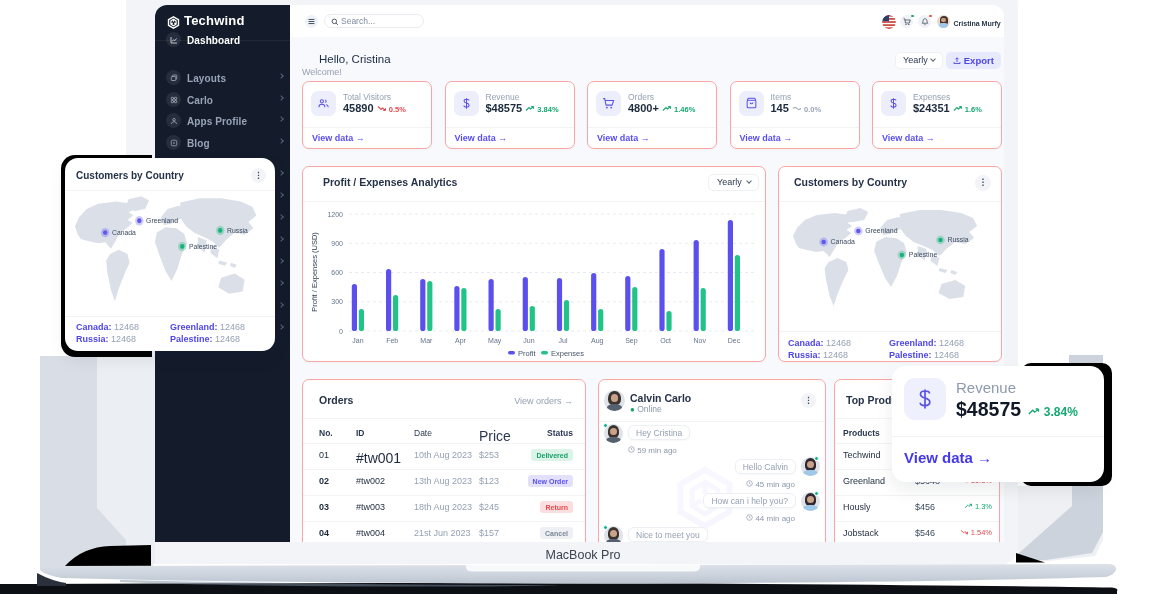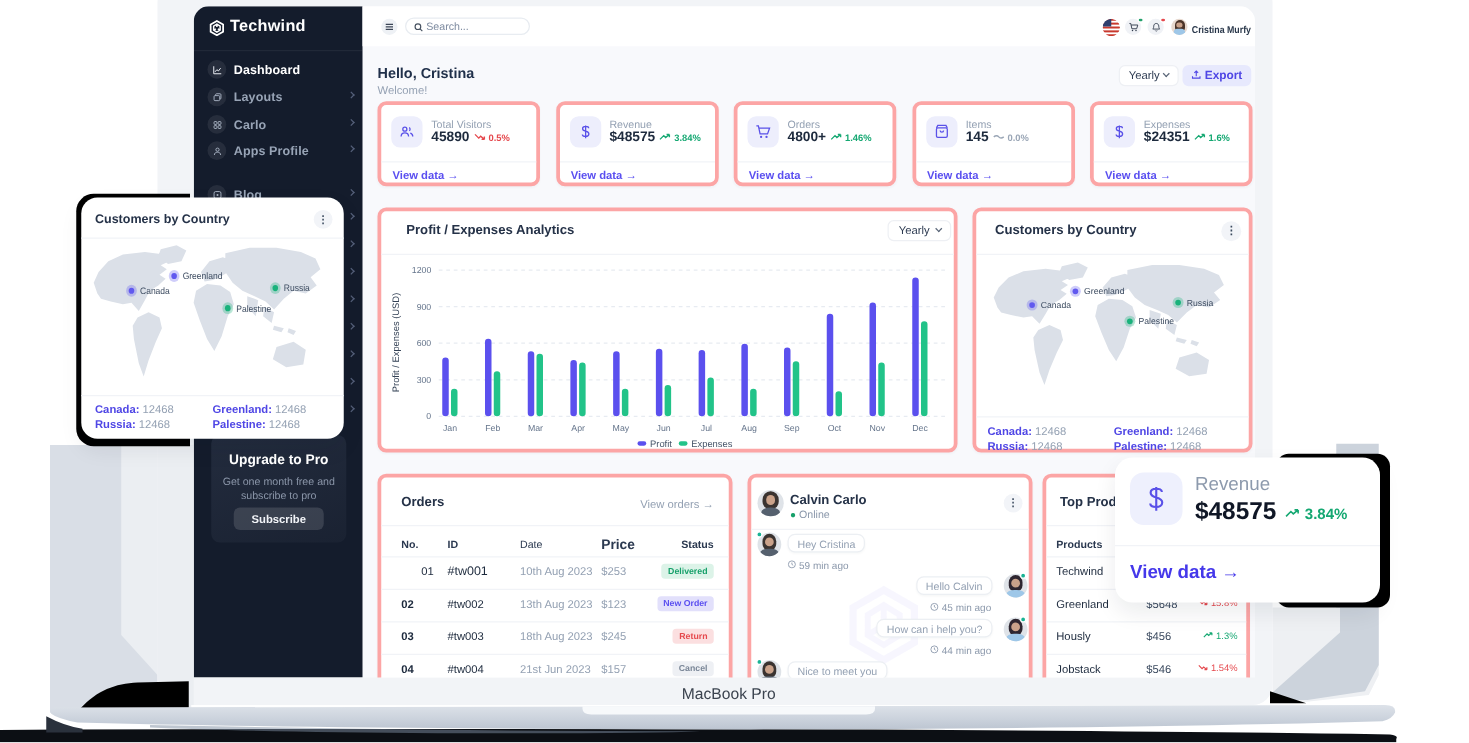--- a/index.html
+++ b/index.html
@@ -21,21 +21,21 @@
 #upgrade h4{color:#fff;font-size:11px;margin-top:14px}
 #upgrade p{color:#8b96a9;font-size:8.5px;line-height:11px;margin-top:6px}
 #subbtn{position:absolute;left:18px;top:58px;width:72px;height:18px;background:rgba(255,255,255,.13);border-radius:5px;color:#f2f4f8;font-size:9px;font-weight:bold;line-height:18px;text-align:center}
 
 #topbar{left:135px;top:0;width:714px;height:32px;background:#fff}
 #burger{left:150px;top:10px;width:13px;height:13px;border-radius:50%;background:#eef1f5;display:flex;align-items:center;justify-content:center}
 #searchbox{left:169px;top:9px;width:100px;height:14px;border:1px solid #e8ecf1;border-radius:8px;background:#fff;font-size:8.5px;color:#7e8ba0;line-height:12px;padding-left:16px}
 .cico{border-radius:50%}
 #uname{font-size:8px;color:#283649;font-weight:bold}
 
-.card{position:absolute;background:#fff;border:3px solid #fca5a5;border-radius:7px;box-shadow:0 1px 2px rgba(30,41,59,.03)}
+.card{position:absolute;background:#fff;border:1px solid #fca5a5;border-radius:7px;box-shadow:0 1px 2px rgba(30,41,59,.03)}
 .ctitle{font-size:10.5px;font-weight:bold;color:#253248}
 .divh{position:absolute;left:0;width:100%;height:1px;background:#f1f3f7}
 .grey{color:#94a1b3}
 .ind{color:#4f46e5}
 .vd{font-size:9px;font-weight:bold;color:#5a4ff0}
 </style>
 </head>
 <body>
 <div id="stage">
 
@@ -73,21 +73,21 @@
 <div id="screenshot" class="abs">
 
   <div id="sidebar" class="abs">
     <div class="logorow">
       <svg class="abs" style="left:12px;top:11px" width="13" height="13" viewBox="0 0 24 24">
         <path d="M12 1.5 21.2 6.8 V17.2 L12 22.5 2.8 17.2 V6.8 Z" fill="none" stroke="#fff" stroke-width="2.6"></path>
         <path d="M12 6 16.8 9 V15 L12 18 7.2 15 V9 Z M12 6 V10.5 M7.2 15 L10.5 13 M16.8 15 L13.5 13" fill="none" stroke="#fff" stroke-width="2.2"></path>
       </svg>
       <div class="abs" style="left:29px;top:8px;font-size:13px;font-weight:bold;color:#fff;letter-spacing:.2px">Techwind</div>
     </div>
-    <div class="navitem active" style="top:44px">
+    <div class="navitem active" style="top:28px">
           <span class="ic">
             <svg width="8" height="8" viewBox="0 0 16 16">
               <path d="M2 2 V14 H14 M4 11 L7 7.5 L9.5 9.5 L13 5" fill="none" stroke="#e8ecf2" stroke-width="1.6"></path>
             </svg>
           </span>
           <span class="lb" style="color:#fff">Dashboard</span>
         </div>
     <div class="navitem" style="top:66px">
           <span class="ic">
             <svg width="8" height="8" viewBox="0 0 16 16">
@@ -115,21 +115,21 @@
     <div class="navitem" style="top:109px">
           <span class="ic">
             <svg width="8" height="8" viewBox="0 0 16 16">
               <circle cx="8" cy="5.5" r="2.6" fill="none" stroke="#aab4c4" stroke-width="1.5"></circle>
               <path d="M3 14 C3 10.8 5.2 9.6 8 9.6 C10.8 9.6 13 10.8 13 14" fill="none" stroke="#aab4c4" stroke-width="1.5"></path>
             </svg>
           </span>
           <span class="lb">Apps Profile</span>
           <span class="ch"></span>
         </div>
-    <div class="navitem" style="top:144px">
+    <div class="navitem" style="top:131px">
           <span class="ic">
             <svg width="8" height="8" viewBox="0 0 16 16">
               <rect x="2.5" y="2.5" width="11" height="11" rx="2.5" fill="none" stroke="#aab4c4" stroke-width="1.5"></rect>
               <circle cx="8" cy="8" r="1.6" fill="#aab4c4"></circle>
             </svg>
           </span>
           <span class="lb">Blog</span>
           <span class="ch"></span>
         </div>
     <div class="navitem" style="top:163px">
@@ -149,25 +149,20 @@
         </div>
     <div class="navitem" style="top:273px">
           <span class="ch"></span>
         </div>
     <div class="navitem" style="top:295px">
           <span class="ch"></span>
         </div>
     <div class="navitem" style="top:317px">
           <span class="ch"></span>
         </div>
-    <div id="upgrade" class="abs">
-      <h4>Upgrade to Pro</h4>
-      <p>Get one month free and<br>subscribe to pro</p>
-      <div id="subbtn">Subscribe</div>
-    </div>
   </div>
 
   <div id="topbar" class="abs"></div>
   <div id="burger" class="abs">
         <svg width="7" height="7" viewBox="0 0 12 12">
           <path d="M1 2.5 H11 M1 6 H11 M1 9.5 H11" stroke="#3c4657" stroke-width="1.6"></path>
         </svg>
       </div>
   <div id="searchbox" class="abs">Search...
     <svg class="abs" style="left:6px;top:3px" width="8" height="8" viewBox="0 0 12 12">
@@ -206,21 +201,21 @@
         <path d="M8 1.5 C5.5 1.5 4 3.4 4 5.8 C4 9 2.5 10.5 2.5 10.5 H13.5 C13.5 10.5 12 9 12 5.8 C12 3.4 10.5 1.5 8 1.5 Z M6.6 13 A1.6 1.6 0 0 0 9.4 13" fill="none" stroke="#323d4e" stroke-width="1.4"></path>
       </svg>
   <div class="abs cico" style="left:773px;top:8.5px;width:4.5px;height:4.5px;background:#e5484d;border:1px solid #fff"></div>
   <div class="abs cico" style="left:782px;top:10px;width:13px;height:13px;background:#e7d9cf;overflow:hidden">
     <div class="abs" style="left:2.5px;top:1px;width:8px;height:9px;background:#4a3328;border-radius:4px 4px 3px 3px"></div>
     <div class="abs cico" style="left:4.2px;top:2.5px;width:4.6px;height:4.6px;background:#caa28a"></div>
     <div class="abs" style="left:2px;top:8px;width:9px;height:5px;background:#9ec7e8;border-radius:3px 3px 0 0"></div>
   </div>
   <div id="uname" class="abs" style="right:3px;top:13.5px;white-space:nowrap;transform:scaleX(.88);transform-origin:100% 50%">Cristina Murfy</div>
 
-  <div class="abs" style="left:147px;top:48px;font-size:11.5px;font-weight:bold;color:#20304a">Hello, Cristina</div>
+  <div class="abs" style="left:164px;top:48px;font-size:11.5px;font-weight:normal;color:#20304a">Hello, Cristina</div>
   <div class="abs grey" style="left:147px;top:62px;font-size:9px">Welcome!</div>
   <div class="abs" style="left:740px;top:47px;width:48px;height:17px;background:#fff;border:1px solid #eef0f4;border-radius:5px;font-size:9px;color:#2b3950;line-height:15px;padding-left:7px">Yearly<span class="abs" style="right:7px;top:4px;width:4px;height:4px;border-right:1.3px solid #5a6678;border-bottom:1.3px solid #5a6678;transform:rotate(45deg)"></span></div>
   <div class="abs" style="left:791px;top:47px;width:55px;height:17px;background:#e7e9fd;border-radius:5px;text-align:center;font-size:9.5px;font-weight:bold;color:#4f46e5;line-height:17px"><svg style="vertical-align:-1px" width="8" height="8" viewBox="0 0 16 16">
           <path d="M8 10 V2 M5 4.5 L8 1.5 L11 4.5 M2 10 V13 H14 V10" fill="none" stroke="#4f46e5" stroke-width="1.8"></path>
         </svg> Export</div>
   <div class="card" style="left:147px;top:76px;width:130px;height:68px">
     <div class="abs" style="left:8px;top:9px;width:25px;height:25px;border-radius:7px;background:#edeefc;display:flex;align-items:center;justify-content:center">
           <svg width="13" height="13" viewBox="0 0 24 24">
             <g fill="none" stroke="#5a51e8" stroke-width="1.9">
               <circle cx="9" cy="8" r="3"></circle>
@@ -390,28 +385,28 @@
     <div class="abs" style="left:110px;top:183px;font-size:9px"><b class="ind">Palestine:</b> <span class="grey">12468</span></div>
   </div>
 
   <div class="card" style="left:147px;top:374px;width:284px;height:170px;border-radius:7px 7px 0 0">
     <div class="ctitle abs" style="left:16px;top:14px">Orders</div>
     <div class="abs grey" style="right:12px;top:16px;font-size:9px">View orders →</div>
     <div class="divh" style="top:38px"></div>
     <div class="abs" style="left:16px;top:48px;font-size:8.5px;font-weight:bold;color:#2b3950">No.</div>
     <div class="abs" style="left:53px;top:48px;font-size:8.5px;font-weight:bold;color:#2b3950">ID</div>
     <div class="abs" style="left:111px;top:48px;font-size:8.5px;font-weight:normal;color:#2b3950">Date</div>
-    <div class="abs" style="left:176px;top:48px;font-size:11px;font-weight:bold;color:#2b3950">Price</div>
+    <div class="abs" style="left:176px;top:48px;font-size:14px;font-weight:normal;color:#2b3950">Price</div>
     <div class="abs" style="right:12px;top:48px;font-size:8.5px;font-weight:bold;color:#2b3950">Status</div>
     <div class="divh" style="top:63px"></div>
         <div class="divh" style="top:89px"></div>
         <div class="divh" style="top:115px"></div>
         <div class="divh" style="top:141px"></div>
-    <div class="abs" style="left:32px;top:70px;font-size:9px;font-weight:normal;color:#1d2a3d">01</div>
-    <div class="abs" style="left:53px;top:70px;font-size:10px;color:#1d2a3d">#tw001</div>
+    <div class="abs" style="left:16px;top:70px;font-size:9px;font-weight:normal;color:#1d2a3d">01</div>
+    <div class="abs" style="left:53px;top:70px;font-size:14px;color:#1d2a3d">#tw001</div>
     <div class="abs grey" style="left:111px;top:70px;font-size:9px">10th Aug 2023</div>
     <div class="abs grey" style="left:176px;top:70px;font-size:9px">$253</div>
     <div class="abs" style="right:12px;top:69px;font-size:7px;font-weight:bold;color:#16a06a;background:#dcf3e8;border-radius:3px;padding:2.5px 5px">Delivered</div>
     <div class="abs" style="left:16px;top:96px;font-size:9px;font-weight:bold;color:#1d2a3d">02</div>
     <div class="abs" style="left:53px;top:96px;font-size:9px;color:#1d2a3d">#tw002</div>
     <div class="abs grey" style="left:111px;top:96px;font-size:9px">13th Aug 2023</div>
     <div class="abs grey" style="left:176px;top:96px;font-size:9px">$123</div>
     <div class="abs" style="right:12px;top:95px;font-size:7px;font-weight:bold;color:#5a4ff0;background:#e2e0fb;border-radius:3px;padding:2.5px 5px">New Order</div>
     <div class="abs" style="left:16px;top:122px;font-size:9px;font-weight:bold;color:#1d2a3d">03</div>
     <div class="abs" style="left:53px;top:122px;font-size:9px;color:#1d2a3d">#tw003</div>

